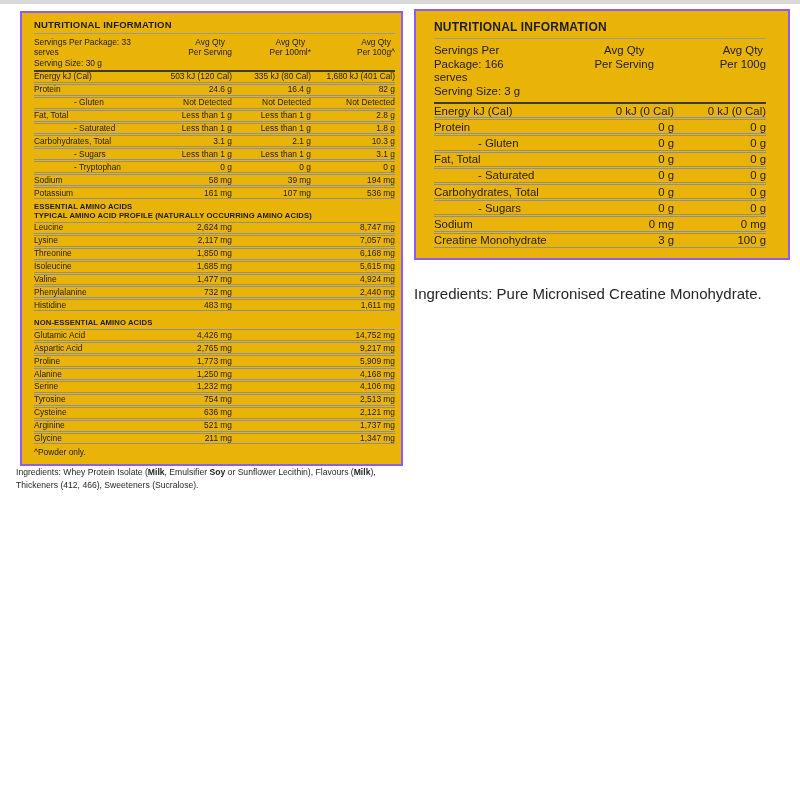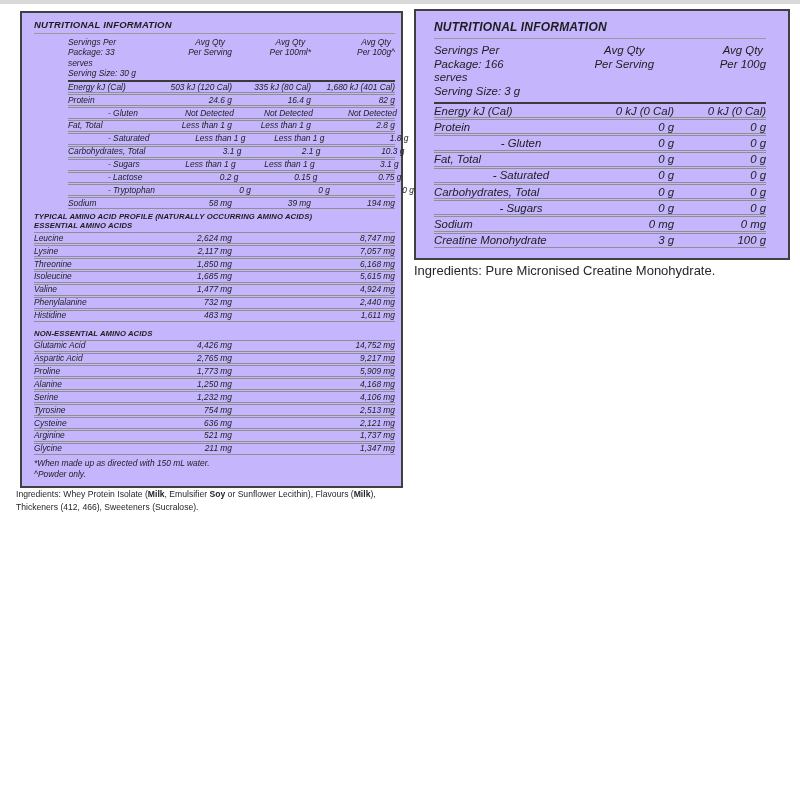--- a/index.html
+++ b/index.html
@@ -5,61 +5,61 @@
   * { box-sizing: border-box; margin: 0; padding: 0; }
   html, body { width: 800px; height: 800px; background: #ffffff; }
   body {
     position: relative;
     font-family: "Liberation Sans", "DejaVu Sans", sans-serif;
     color: #1d1d1d;
     -webkit-font-smoothing: antialiased;
   }
   .top-strip { position: absolute; top: 0; left: 0; width: 800px; height: 4px; background: #d9d9d9; }
 
-  .panel { background: #c4b5fd; border: 2px solid #404040; font-style: italic; }
+  .panel { background: #eab308; border: 2px solid #8b5cf6; }
 
   
   .col-left { position: absolute; left: 16px; top: 11px; width: 392px; }
   .panel-left { margin-left: 4px; width: 383px; padding: 4px 6px 5px 12px; }
   .p-title { font-size: 9.5px; font-weight: bold; letter-spacing: 0.2px; padding: 2px 0 3px; border-bottom: 1px solid #9a9a9a; }
-  .head4, .lrow { display: grid; grid-template-columns: 1fr 96px 79px 84px; margin-left: 34px; }
+  .head4, .lrow { display: grid; grid-template-columns: 1fr 96px 79px 84px; }
   .arow { display: grid; grid-template-columns: 1fr 96px 163px; }
   .head4 { font-size: 8.4px; line-height: 10.3px; padding: 3px 0 2px; border-bottom: 2px solid #3a3a3a; }
   .hc { text-align: right; }
   .hc .inner { display: inline-block; text-align: center; }
   .lrow, .arow {
     font-size: 8.4px; line-height: 8.9px;
     border-top: 1px solid #8f8f8f; border-bottom: 1px solid #8f8f8f;
     margin-bottom: 1px; padding: 0.5px 0;
   }
   .lrow.first { border-top: none; }
   .v { text-align: right; white-space: nowrap; }
   .lbl { white-space: nowrap; }
-  .lbl.sub { padding-left: 40px; text-align: center; }
+  .lbl.sub { padding-left: 40px; }
   .sec-title { font-size: 7.7px; font-weight: bold; line-height: 9px; letter-spacing: 0.1px; }
   .sec-block { padding: 2px 0 2px; }
   .sec-block2 { padding: 6px 0 2px; }
   .footnotes { font-size: 8.4px; line-height: 11.5px; padding-top: 2px; }
   .ingredients { font-size: 8.6px; line-height: 13px; color: #262626; width: 392px; }
   .ingredients b { font-weight: bold; }
 
   
   .col-right { position: absolute; left: 414px; top: 9px; width: 378px; }
   .panel-right { width: 376px; padding: 6px 22px 9px 18px; }
   .p-title-r { font-size: 12px; font-weight: bold; letter-spacing: 0.2px; padding: 3px 0 4px; border-bottom: 1px solid #9a9a9a; }
   .head3, .rrow { display: grid; grid-template-columns: 1fr 110px 92px; }
   .head3 { font-size: 11.4px; line-height: 13.5px; padding: 5px 0 4px; border-bottom: 2px solid #3a3a3a; gap: 20px; }
   .rrow {
     font-size: 11.4px; line-height: 12.2px;
     border-top: 1px solid #8f8f8f; border-bottom: 1px solid #8f8f8f;
     margin-bottom: 1px; padding: 0.5px 0;
   }
   .rrow.first { border-top: none; }
   .rrow .lbl.sub { padding-left: 44px; }
-  .ingredients-r { font-size: 13px; line-height: 15px; margin-top: 3px; color: #262626; }
+  .ingredients-r { font-size: 15px; line-height: 15px; margin-top: 26px; color: #262626; }
 </style>
 </head>
 <body>
 
 <div class="top-strip"></div>
 
 <div class="col-left">
   <section class="panel panel-left">
     <div class="p-title">NUTRITIONAL INFORMATION</div>
 
@@ -109,41 +109,41 @@
         <span class="v">2.1 g</span>
         <span class="v">10.3 g</span>
       </div>
     <div class="lrow">
         <span class="lbl sub">- Sugars</span>
         <span class="v">Less than 1 g</span>
         <span class="v">Less than 1 g</span>
         <span class="v">3.1 g</span>
       </div>
     <div class="lrow">
-        <span class="lbl sub">- Lactose</span>
-        <span class="v">0.2 g</span>
-        <span class="v">0.15 g</span>
-        <span class="v">0.75 g</span>
-      </div>
-    <div class="lrow">
         <span class="lbl sub">- Tryptophan</span>
         <span class="v">0 g</span>
         <span class="v">0 g</span>
         <span class="v">0 g</span>
       </div>
     <div class="lrow">
         <span class="lbl">Sodium</span>
         <span class="v">58 mg</span>
         <span class="v">39 mg</span>
         <span class="v">194 mg</span>
       </div>
+    <div class="lrow">
+        <span class="lbl">Potassium</span>
+        <span class="v">161 mg</span>
+        <span class="v">107 mg</span>
+        <span class="v">536 mg</span>
+      </div>
 
     <div class="sec-block">
+      <div class="sec-title">ESSENTIAL AMINO ACIDS</div>
       <div class="sec-title">TYPICAL AMINO ACID PROFILE (NATURALLY OCCURRING AMINO ACIDS)</div>
-      <div class="sec-title">ESSENTIAL AMINO ACIDS</div>
     </div>
 
     <div class="arow">
         <span class="lbl">Leucine</span>
         <span class="v">2,624 mg</span>
         <span class="v">8,747 mg</span>
       </div>
     <div class="arow">
         <span class="lbl">Lysine</span>
         <span class="v">2,117 mg</span>
@@ -219,21 +219,20 @@
         <span class="v">521 mg</span>
         <span class="v">1,737 mg</span>
       </div>
     <div class="arow">
         <span class="lbl">Glycine</span>
         <span class="v">211 mg</span>
         <span class="v">1,347 mg</span>
       </div>
 
     <div class="footnotes">
-      <div>*When made up as directed with 150 mL water.</div>
       <div>^Powder only.</div>
     </div>
   </section>
 
   <p class="ingredients"><span>Ingredients: Whey Protein Isolate (</span><b>Milk</b><span>, Emulsifier </span><b>Soy</b><span> or Sunflower Lecithin), Flavours (</span><b>Milk</b><span>), Thickeners (412, 466), Sweeteners (Sucralose).</span></p>
 </div>
 
 <div class="col-right">
   <section class="panel panel-right">
     <div class="p-title-r">NUTRITIONAL INFORMATION</div>

